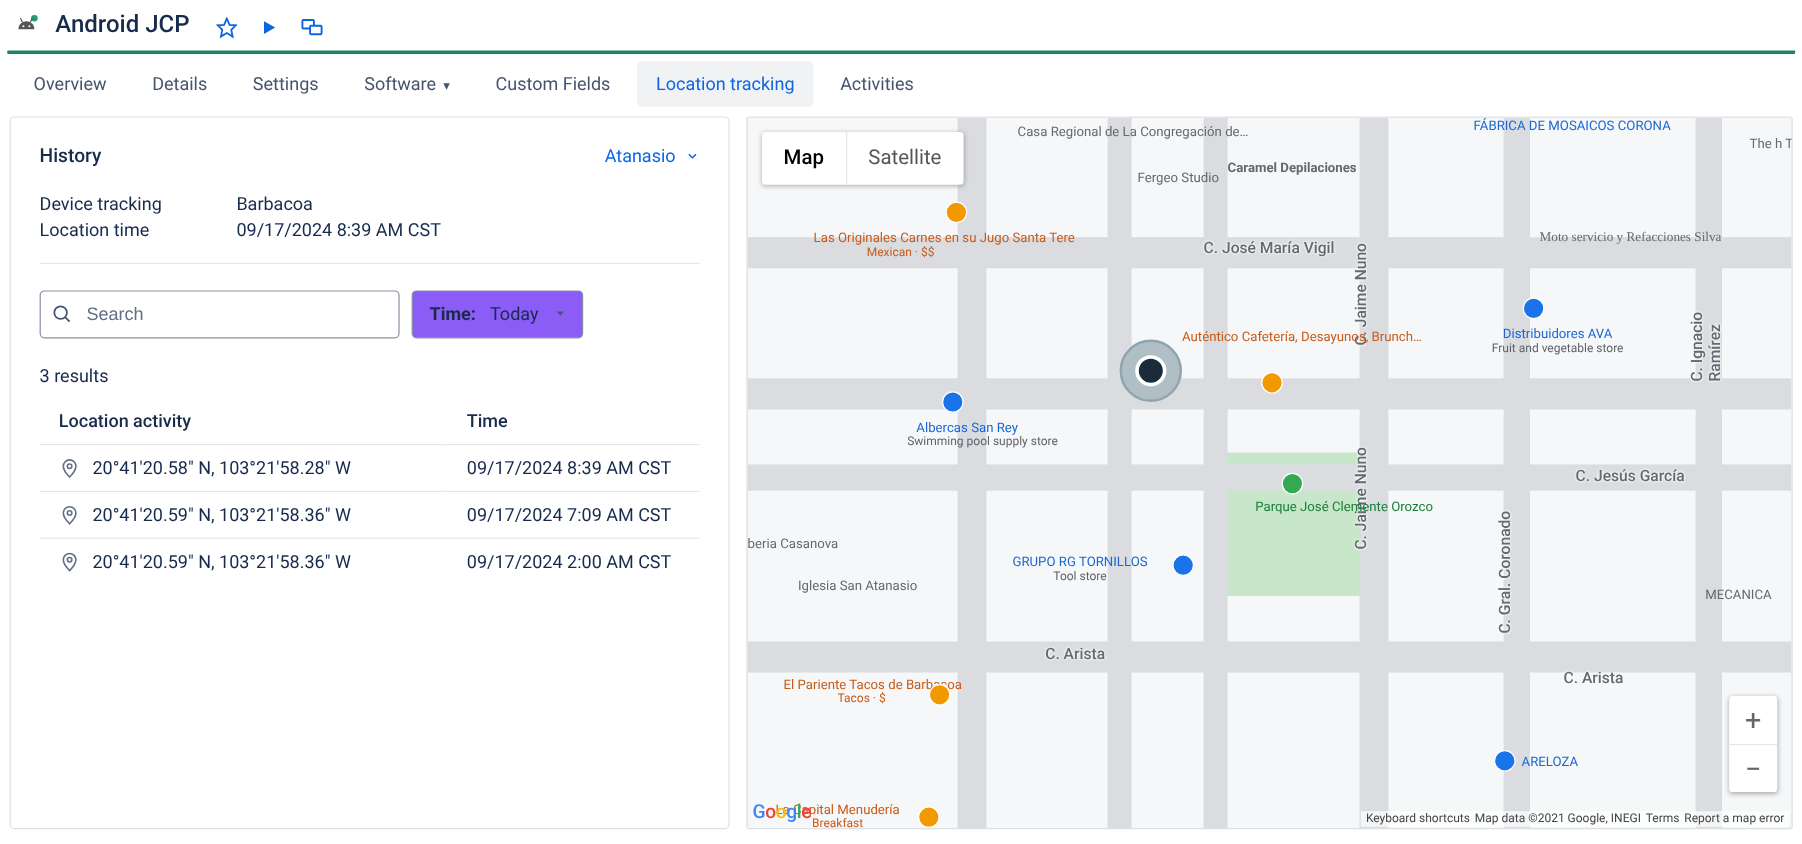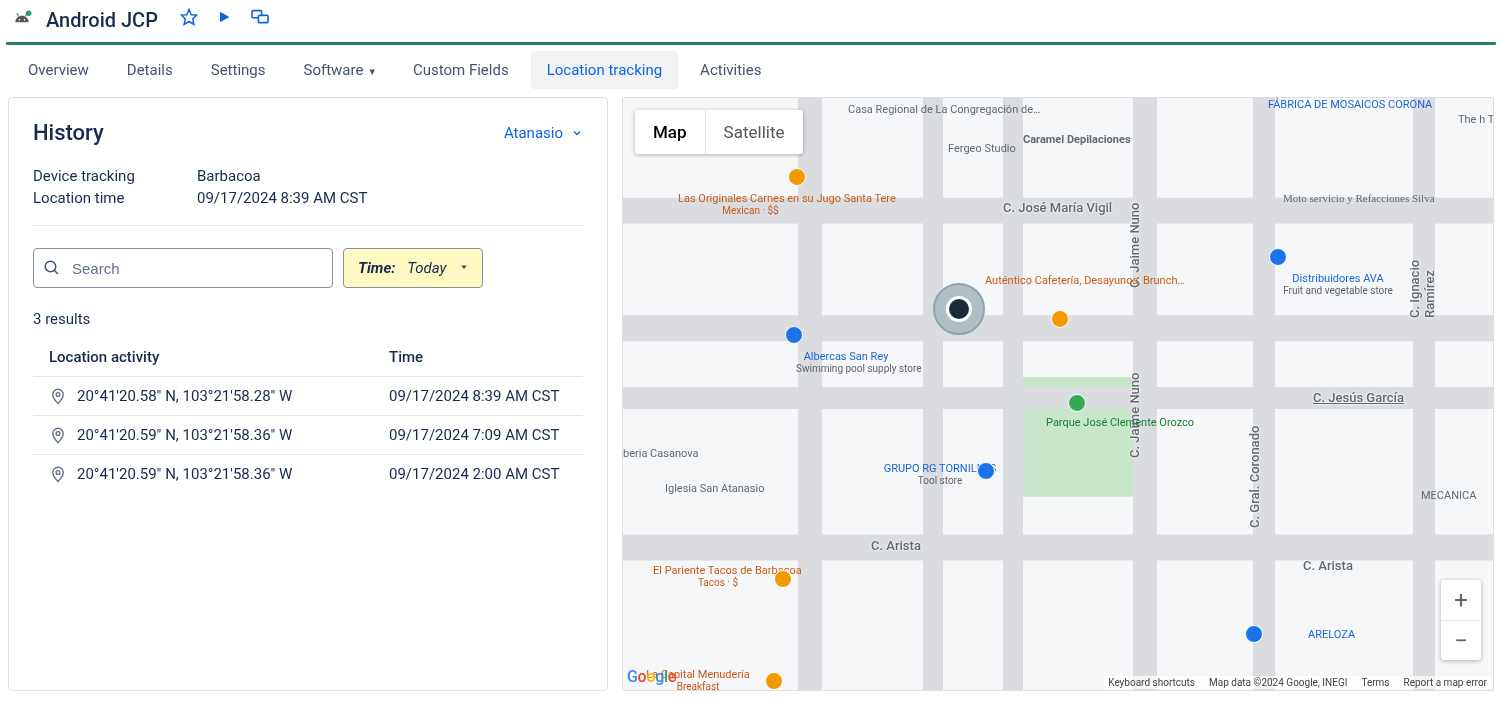--- a/index.html
+++ b/index.html
@@ -3,21 +3,21 @@
 <meta charset="utf-8">
 <style>
   * { box-sizing: border-box; margin: 0; padding: 0; }
   body {
     font-family: -apple-system, BlinkMacSystemFont, "Segoe UI", Roboto, Arial, sans-serif;
     font-size: 14px;
     color: #172B4D;
     background: #fff;
   }
   .page-header {
-    display: flex; align-items: flex-start; gap: 14px;
+    display: flex; align-items: flex-end; gap: 14px;
     padding: 8px 12px 10px 12px;
     border-radius: 12px;
   }
   .app-icon { width: 20px; height: 18px; position: relative; top:2px;}
   .page-title { font-size: 20px; font-weight: 500; color: #172B4D; }
   .header-actions { display: flex; align-items: center; gap: 18px; margin-left: 8px; }
   .header-btn { color: #0C66E4; cursor: pointer; display:flex; align-items:center; }
   .divider-green { height: 3px; background: #1F845A; margin: 0 6px; border-radius:1px;}
   .tabs {
     display: flex; gap: 6px; padding: 6px 12px 4px 12px; font-size: 15px;
@@ -29,41 +29,41 @@
   .tab .chev { margin-left:6px; font-size:11px; color:#44546F;}
   .content {
     display: flex; gap: 14px; padding: 4px 8px 10px 8px;
   }
   .panel {
     flex: 0 0 600px;
     border: 1px solid #DCDFE4; border-radius: 4px; padding: 22px 24px 24px 24px;
     min-height: 594px;
   }
   .panel-head { display: flex; justify-content: space-between; align-items: center; }
-  .panel-title { font-size: 22px; font-weight: 500; }
+  .panel-title { font-size: 16px; font-weight: 500; }
   .actions-link { color: #0C66E4; font-size: 15px; cursor: pointer; display:flex; align-items:center; gap:8px;}
   .info-rows { margin-top: 22px; font-size: 15px; color:#172B4D;}
   .info-row { display: flex; margin-bottom: 4px; }
   .info-label { width: 164px; color: #172B4D; }
   .hr { border: none; border-top: 1px solid #E4E6EA; margin: 18px 0 22px 0;}
   .controls-row { display: flex; gap: 10px; }
   .search-wrap {
     position: relative; flex: 0 0 300px;
   }
   .search-wrap svg { position: absolute; left: 10px; top: 50%; transform: translateY(-50%); color:#44546F;}
   .search-input {
     width: 100%; height: 40px; padding: 0 12px 0 38px;
     border: 1px solid #8590A2; border-radius: 4px; font-size: 15px;
     color:#172B4D;
   }
   .search-input::placeholder{ color:#626F86;}
   .time-select {
     height: 40px; padding: 0 36px 0 14px;
     border: 1px solid #8590A2; border-radius: 4px; font-size: 15px;
-    background: #fef9c3; cursor: pointer; position: relative; display:flex; align-items:center; gap:4px;font-style:italic;
+    background: #8b5cf6; cursor: pointer; position: relative; display:flex; align-items:center; gap:4px;
   }
   .time-select .caret{ position:absolute; right:12px; top:50%; transform:translateY(-50%);}
   .results-count { margin-top: 22px; font-size: 15px; color: #172B4D; }
   .table { width: 100%; margin-top: 10px; border-collapse: collapse; }
   .table th {
     text-align: left; font-weight: 500; font-size: 15px; color: #172B4D;
     padding: 10px 4px 10px 16px; border-bottom: 1px solid #E4E6EA;
   }
   .table td {
     padding: 10px 4px 10px 16px; border-bottom: 1px solid #E4E6EA; font-size: 15px;
@@ -86,38 +86,38 @@
   .map-type-btn.active { font-weight: 500; color:#000;}
   .map-type-btn + .map-type-btn { border-left: 1px solid #E6E6E6;}
   .zoom-ctrl {
     position: absolute; right: 12px; bottom: 30px;
     background: #fff; border-radius: 3px; box-shadow: 0 1px 4px rgba(0,0,0,.3);
     width: 40px; 
   }
   .zoom-btn { height: 40px; display:flex; align-items:center; justify-content:center; font-size:24px; color:#666; cursor:pointer;}
   .zoom-btn + .zoom-btn { border-top:1px solid #E6E6E6;}
   .attribution{
-    position:absolute; right:2px; bottom:1px; font-size:10px; color:#444; display:flex; gap:14px;
+    position:absolute; right:2px; bottom:1px; font-size:10px; color:#444; display:flex; gap:4px;
     background:rgba(255,255,255,.7); padding:1px 4px;
   }
   .attribution span{ cursor:pointer;}
   .google-logo{
     position:absolute; left:4px; bottom:4px; font-size:16px; font-weight:500; letter-spacing:-.3px;
   }
   .google-logo .g1{color:#4285F4;} .google-logo .g2{color:#EA4335;}
   .google-logo .g3{color:#FBBC05;} .google-logo .g4{color:#4285F4;}
   .google-logo .g5{color:#34A853;} .google-logo .g6{color:#EA4335;}
   .locdot{
     position:absolute; left:310px; top:185px; width:52px; height:52px;
     border-radius:50%; background:#B0BEC5; display:flex; align-items:center; justify-content:center;
     border:2px solid #90A4AE;
   }
   .locdot-inner{ width:26px; height:26px; border-radius:50%; background:#1C2B3A; border:3px solid #fff;}
   .map-poi{ position:absolute; font-size:11px; white-space:nowrap; text-align:center;}
-  .map-poi.orange{ color:#C85B17;} .map-poi.blue{ color:#1967D2;margin-left:40px;} .map-poi.green{ color:#188038;margin-left:28px;}
+  .map-poi.orange{ color:#C85B17;} .map-poi.blue{ color:#1967D2;} .map-poi.green{ color:#188038;margin-left:28px;}
   .map-poi .sub{ display:block; font-size:10px; }
   .map-poi-dot{ display:inline-block; width:18px; height:18px; border-radius:50%; background:#F29900; border:1px solid #fff;}
   .map-poi-dot.blue{ background:#1A73E8;}
   .map-poi-dot.green{ background:#34A853;}
   .road-label{ position:absolute; color:#626970; font-size:13px; font-weight:500; text-shadow:0 0 2px #fff,0 0 3px #fff;}
 </style>
 </head>
 <body>
 
 <div class="page-header">
@@ -266,21 +266,21 @@
 
       <rect x="175" y="0" width="24" height="594" fill="#DADCE0"></rect>
       <rect x="300" y="0" width="20" height="594" fill="#DADCE0"></rect>
       <rect x="380" y="0" width="20" height="594" fill="#DADCE0"></rect>
       <rect x="510" y="0" width="24" height="594" fill="#DADCE0"></rect>
       <rect x="630" y="0" width="22" height="594" fill="#DADCE0"></rect>
       <rect x="790" y="0" width="22" height="594" fill="#DADCE0"></rect>
     </svg>
 
     <div class="road-label" style="left:380px; top:102px;">C. José María Vigil</div>
-    <div class="road-label" style="left:690px; top:292px;text-decoration:underline;">C. Jesús García</div>
+    <div class="road-label" style="left:690px; top:292px;">C. Jesús García</div>
     <div class="road-label" style="left:248px; top:440px;">C. Arista</div>
     <div class="road-label" style="left:680px; top:460px;">C. Arista</div>
     <div class="road-label" style="left:504px; top:360px; transform:rotate(-90deg); transform-origin:left top;">C. Jaime Nuno</div>
     <div class="road-label" style="left:504px; top:190px; transform:rotate(-90deg); transform-origin:left top;">C. Jaime Nuno</div>
     <div class="road-label" style="left:624px; top:430px; transform:rotate(-90deg); transform-origin:left top;">C. Gral. Coronado</div>
     <div class="road-label" style="left:784px; top:220px; transform:rotate(-90deg); transform-origin:left top;">C. Ignacio Ramírez</div>
 
     <div class="map-poi" style="left:225px; top:5px; width:130px; color:#626970;">Casa Regional de La Congregación de…</div>
     <div class="map-poi" style="left:400px; top:35px; color:#626970;font-weight:bold;">Caramel Depilaciones</div>
     <div class="map-poi" style="left:325px; top:44px; color:#626970;">Fergeo Studio</div>
@@ -318,18 +318,18 @@
       <div class="map-type-btn active">Map</div>
       <div class="map-type-btn">Satellite</div>
     </div>
     <div class="zoom-ctrl">
       <div class="zoom-btn">+</div>
       <div class="zoom-btn">−</div>
     </div>
     <div class="google-logo"><span class="g1">G</span><span class="g2">o</span><span class="g3">o</span><span class="g4">g</span><span class="g5">l</span><span class="g6">e</span></div>
     <div class="attribution">
       <span>Keyboard shortcuts</span>
-      <span>Map data ©2024 Google, INEGI</span>
+      <span>Map data ©2021 Google, INEGI</span>
       <span>Terms</span>
       <span>Report a map error</span>
     </div>
   </div>
 </div>
 
 </body></html>

